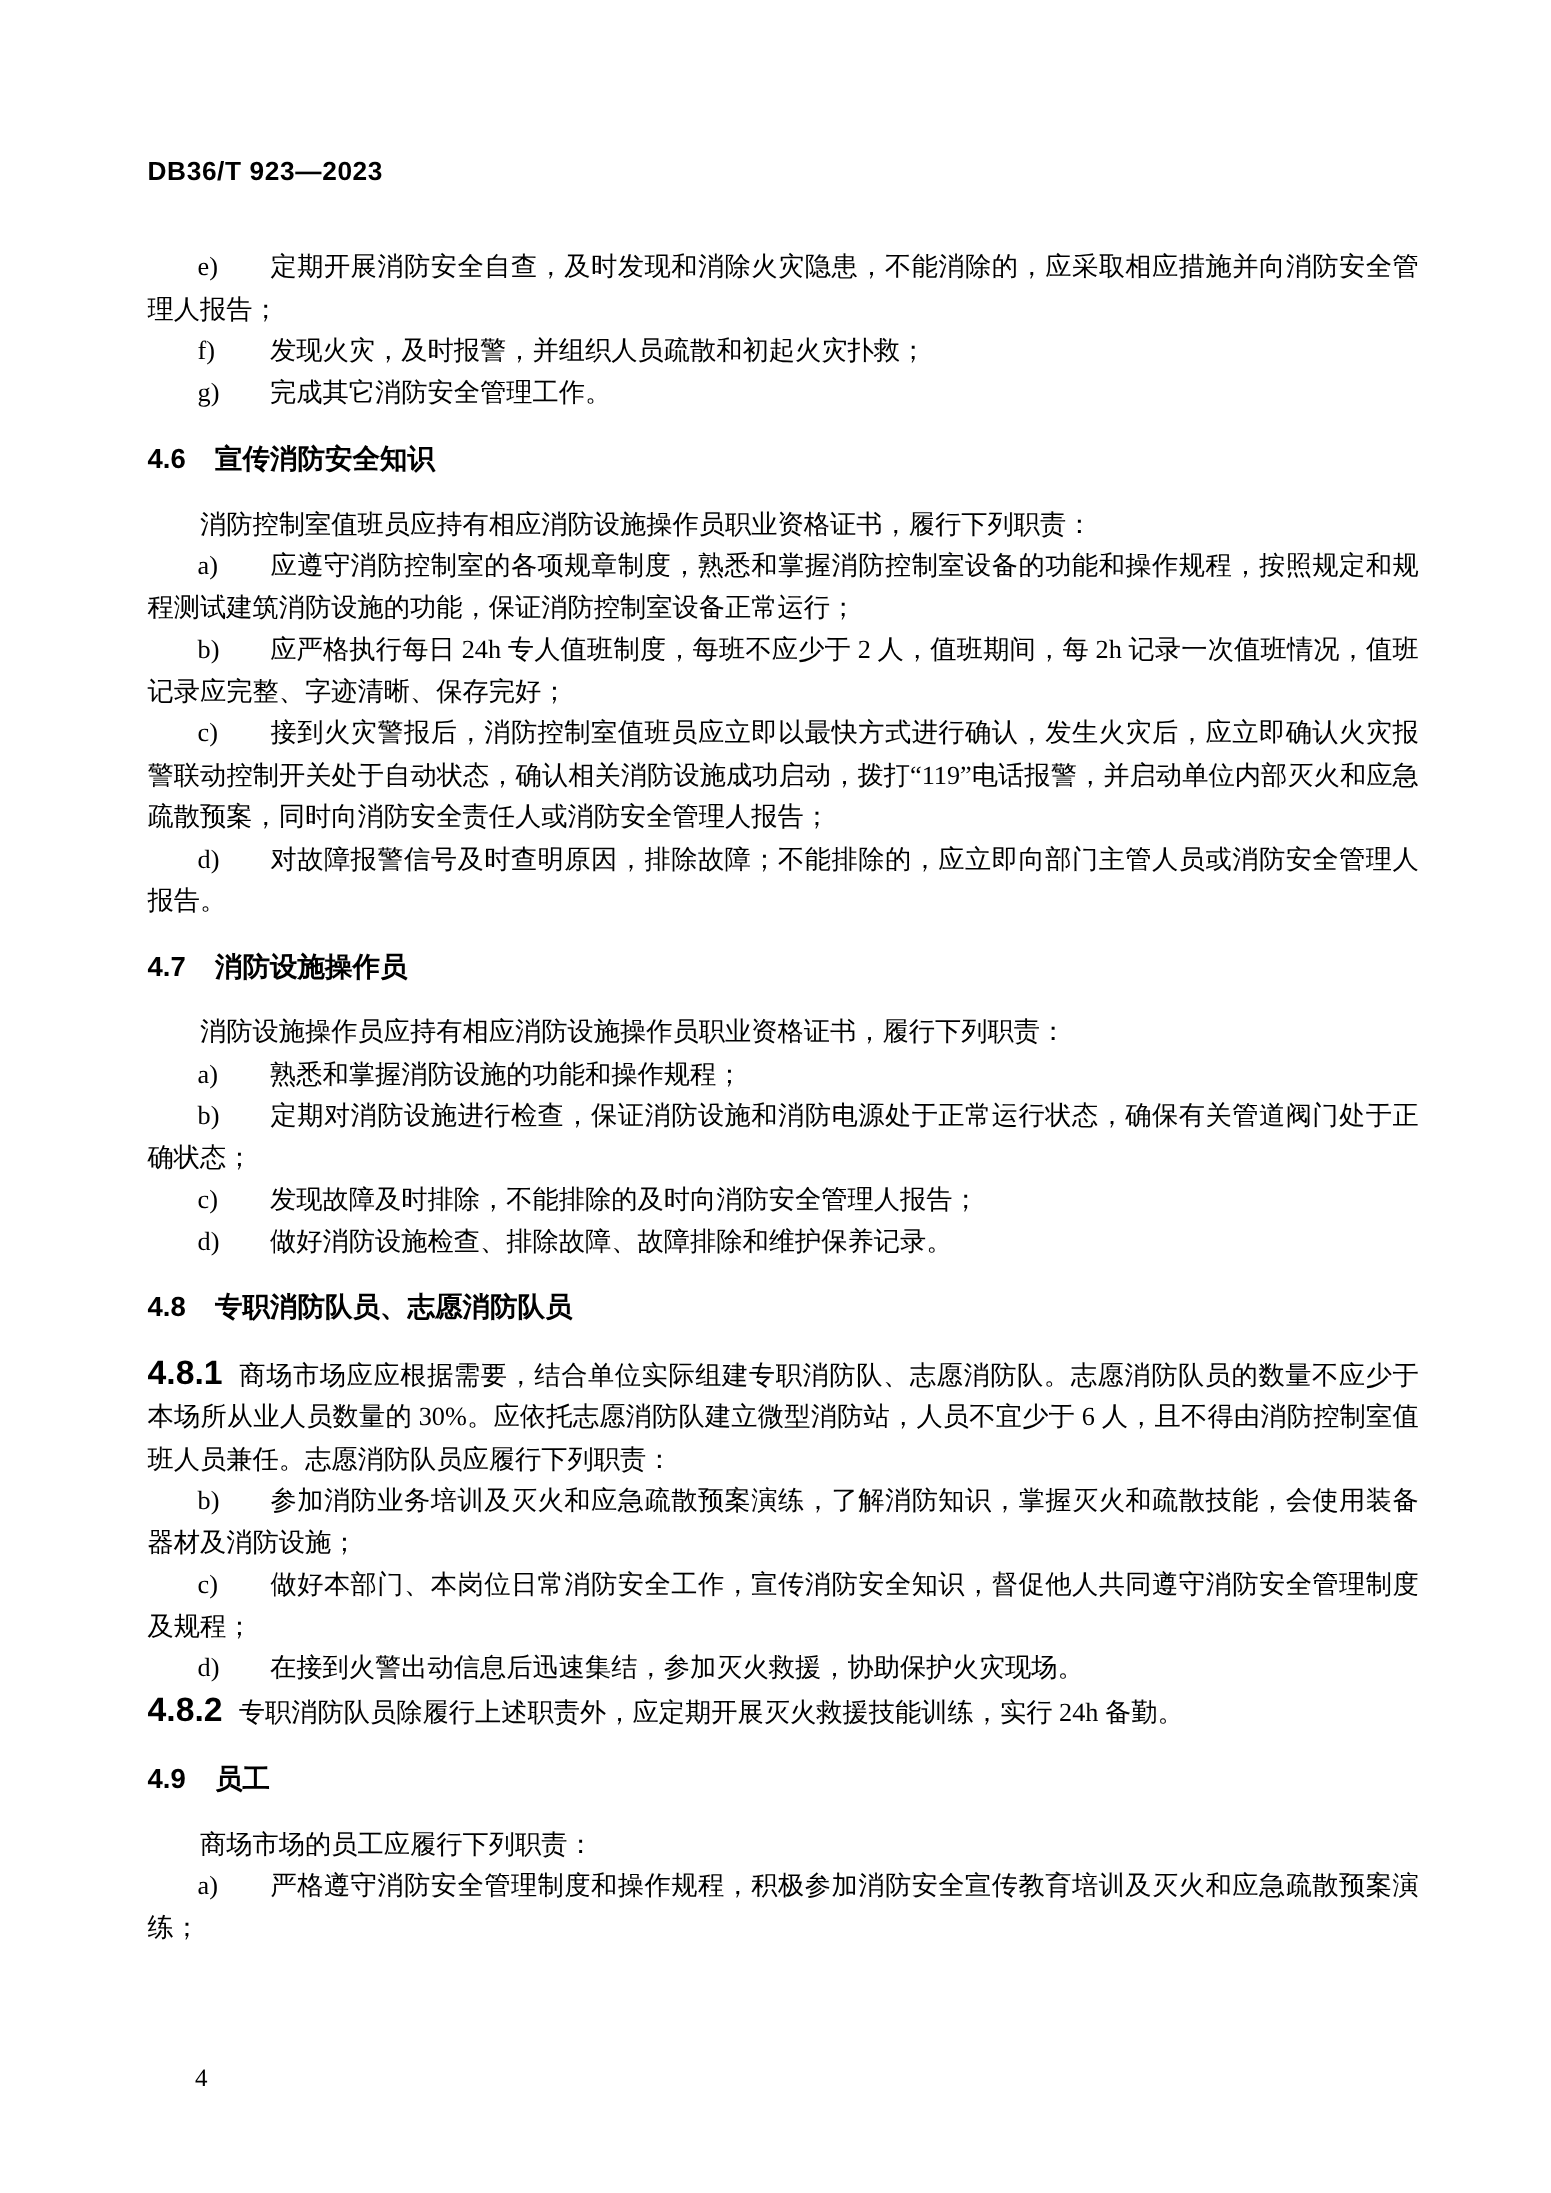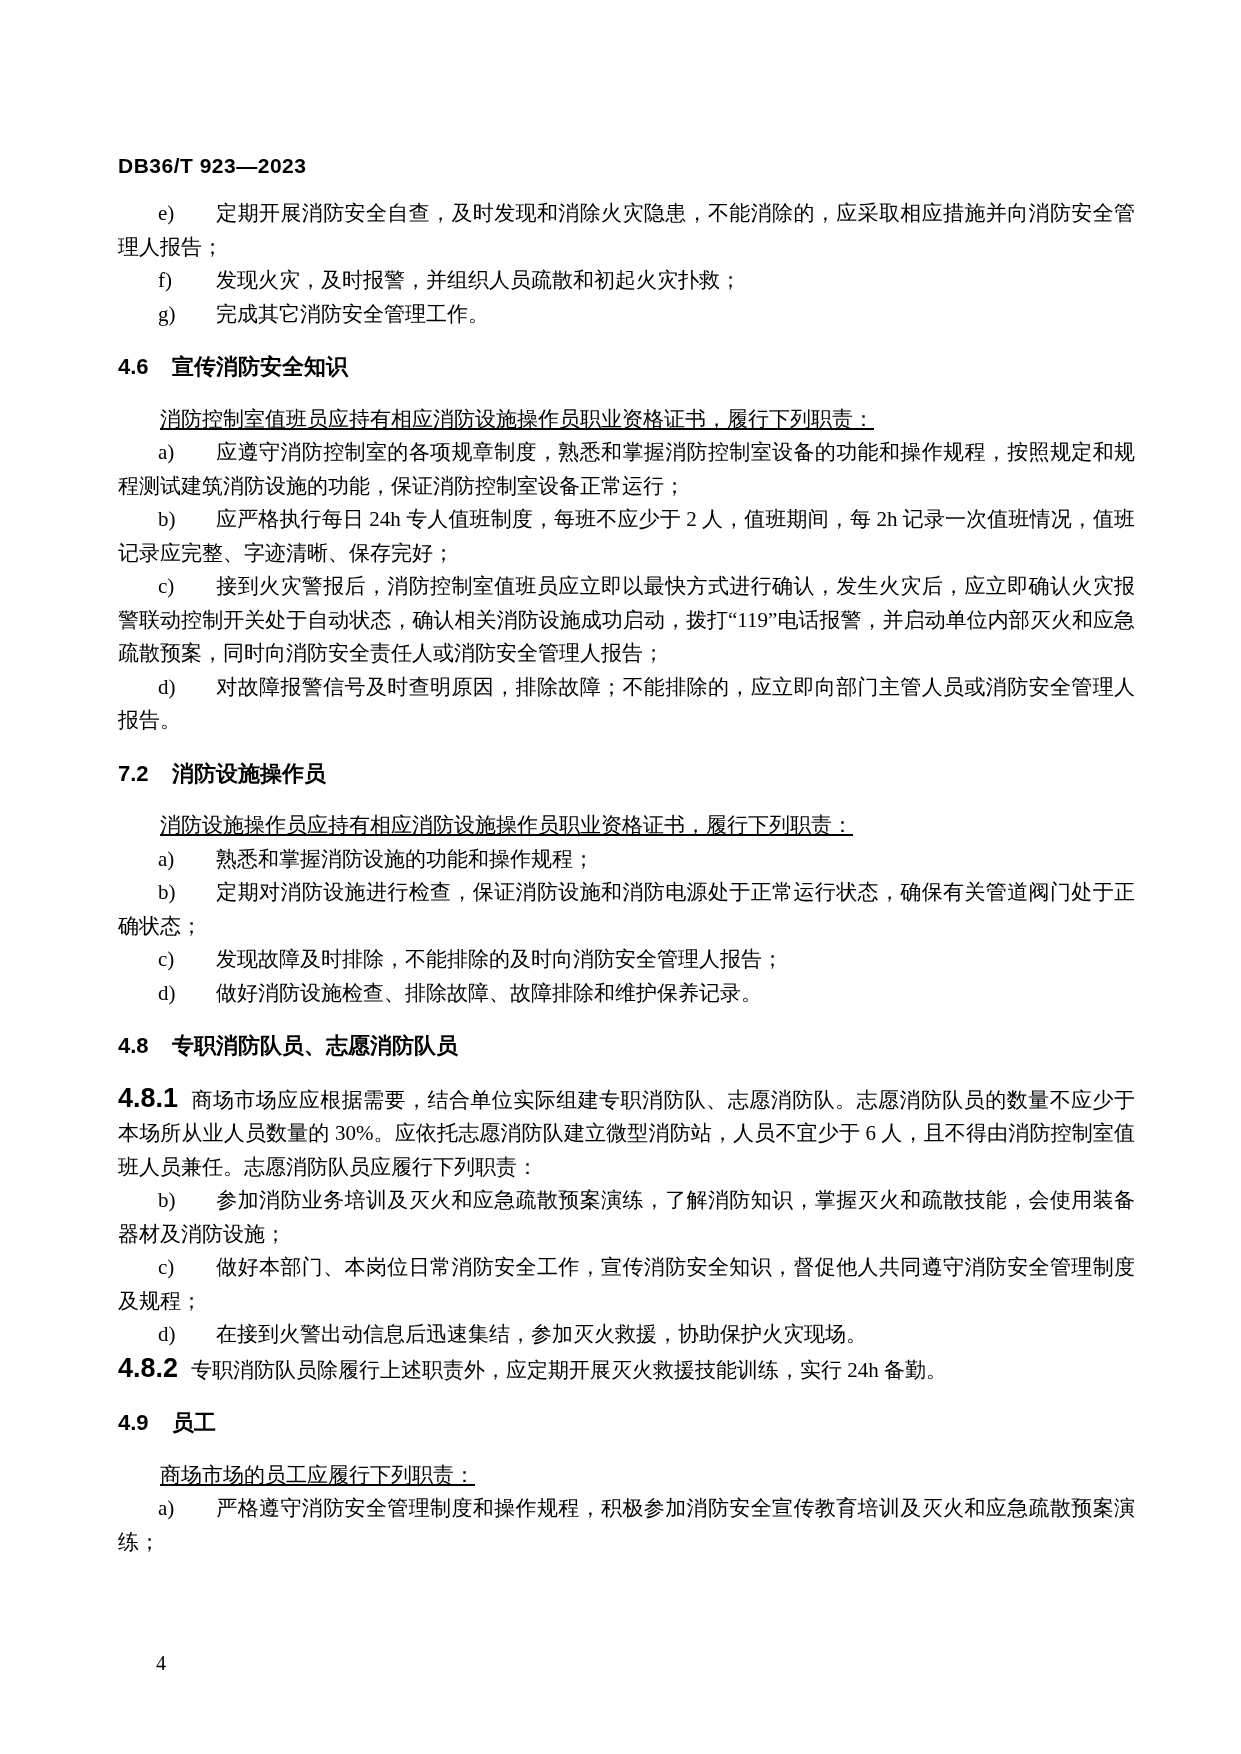--- a/index.html
+++ b/index.html
@@ -8,21 +8,21 @@
     height: 1754px;
     background: #ffffff;
     position: relative;
     color: #000000;
     font-family: "Liberation Serif", "DejaVu Serif", serif;
     overflow: hidden;
   }
   .header-code {
     position: absolute;
     left: 118px;
-    top: 154px;
+    top: 126px;
     font-family: "Liberation Sans", "DejaVu Sans", sans-serif;
     font-weight: 600;
     font-size: 21px;
     letter-spacing: 0.5px;
     white-space: nowrap;
   }
   .content {
     position: absolute;
     left: 118px;
     top: 197px;
@@ -34,21 +34,21 @@
     line-height: 33.5px;
     text-align: justify;
     font-family: "Liberation Serif", "DejaVu Serif", serif;
   }
   .li { text-indent: 40px; }
   .li .li-label {
     display: inline-block;
     width: 58px;
     text-indent: 0;
   }
-  .para-indent { text-indent: 42px; text-decoration: underline; }
+  .para-indent { text-indent: 42px; }
   .clause { text-indent: 0; }
   .clause .clause-label {
     display: inline-block;
     width: 73px;
     text-indent: 0;
     font-family: "Liberation Sans", "DejaVu Sans", sans-serif;
     font-weight: 600;
     font-size: 27px;
   }
   .heading {
@@ -88,21 +88,21 @@
   <p class="para-indent">消防控制室值班员应持有相应消防设施操作员职业资格证书，履行下列职责：</p>
 
   <p class="li"><span class="li-label">a)</span><span>应遵守消防控制室的各项规章制度，熟悉和掌握消防控制室设备的功能和操作规程，按照规定和规程测试建筑消防设施的功能，保证消防控制室设备正常运行；</span></p>
 
   <p class="li"><span class="li-label">b)</span><span>应严格执行每日 24h 专人值班制度，每班不应少于 2 人，值班期间，每 2h 记录一次值班情况，值班记录应完整、字迹清晰、保存完好；</span></p>
 
   <p class="li"><span class="li-label">c)</span><span>接到火灾警报后，消防控制室值班员应立即以最快方式进行确认，发生火灾后，应立即确认火灾报警联动控制开关处于自动状态，确认相关消防设施成功启动，拨打“119”电话报警，并启动单位内部灭火和应急疏散预案，同时向消防安全责任人或消防安全管理人报告；</span></p>
 
   <p class="li"><span class="li-label">d)</span><span>对故障报警信号及时查明原因，排除故障；不能排除的，应立即向部门主管人员或消防安全管理人报告。</span></p>
 
-  <p class="heading"><span class="h-num">7.2</span><span>消防设施操作员</span></p>
+  <p class="heading"><span class="h-num">4.7</span><span>消防设施操作员</span></p>
 
   <p class="para-indent">消防设施操作员应持有相应消防设施操作员职业资格证书，履行下列职责：</p>
 
   <p class="li"><span class="li-label">a)</span><span>熟悉和掌握消防设施的功能和操作规程；</span></p>
 
   <p class="li"><span class="li-label">b)</span><span>定期对消防设施进行检查，保证消防设施和消防电源处于正常运行状态，确保有关管道阀门处于正确状态；</span></p>
 
   <p class="li"><span class="li-label">c)</span><span>发现故障及时排除，不能排除的及时向消防安全管理人报告；</span></p>
 
   <p class="li"><span class="li-label">d)</span><span>做好消防设施检查、排除故障、故障排除和维护保养记录。</span></p>

